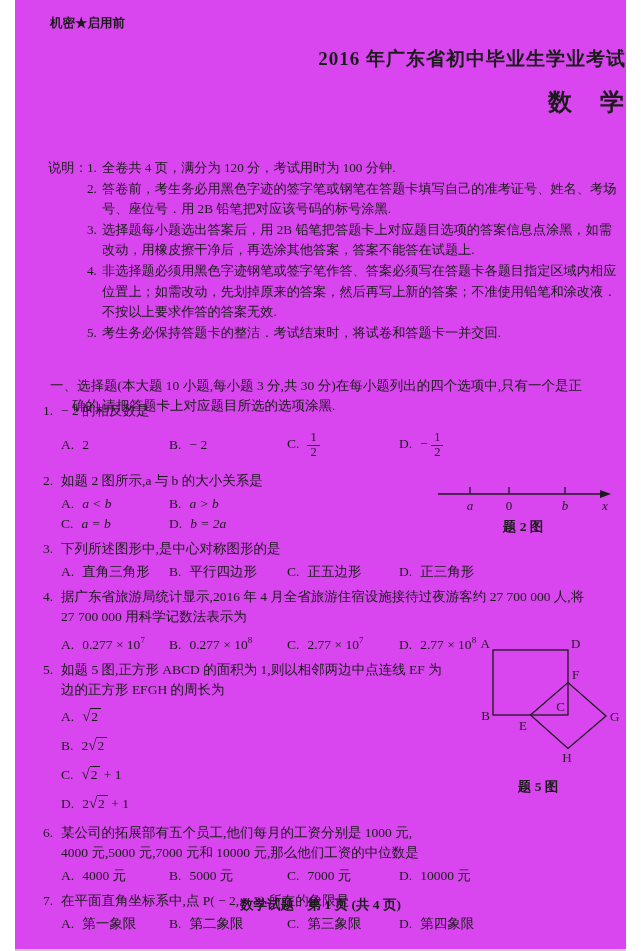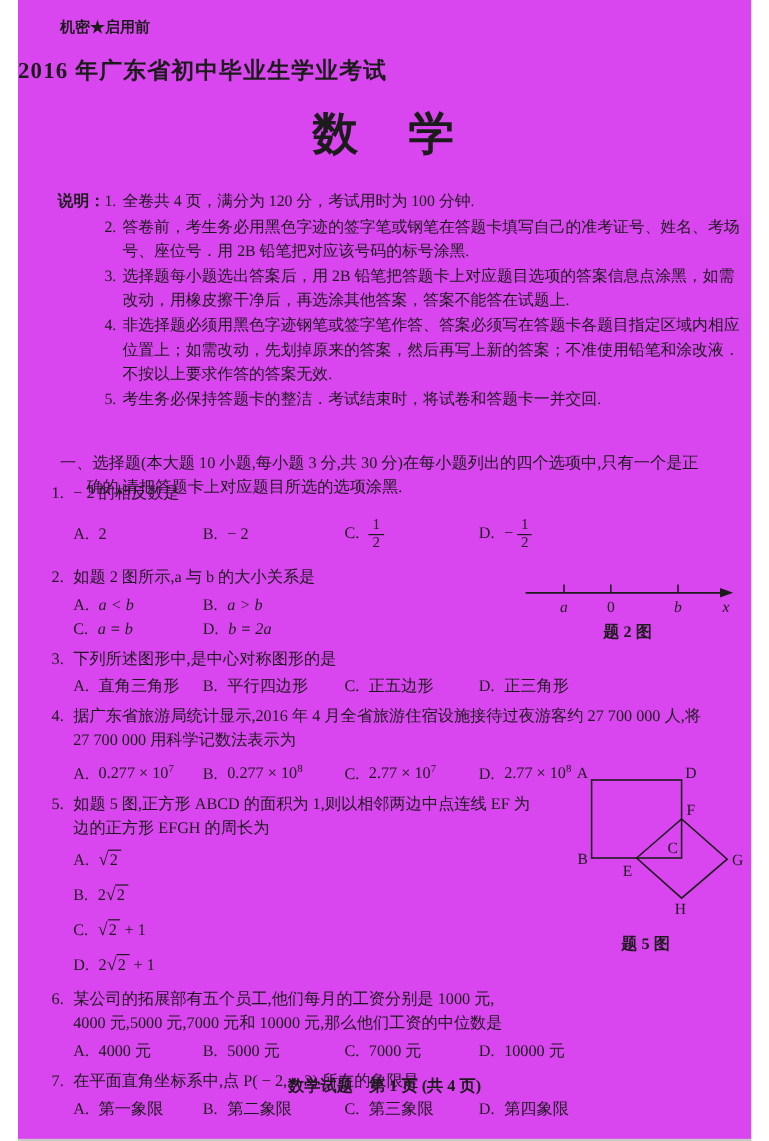--- a/index.html
+++ b/index.html
@@ -4,25 +4,25 @@
 <style>
   html,body { margin:0; padding:0; background:#ffffff; }
   .page {
     position:relative; width:611px; height:951px; margin:0 auto;
     background:#d946ef; color:#1b1b1b; box-sizing:border-box;
     font-family:"Liberation Serif","DejaVu Serif",serif;
     font-size:13.5px; overflow:hidden;
     border-bottom:2px solid #c9c9c9;
   }
   .classification { position:absolute; top:15px; left:35px; font-size:12.5px; font-weight:700; }
-  .title { position:absolute; top:46px; left:0; right:0; text-align:left; font-size:19px; font-weight:700; letter-spacing:1px; }
-  .subject { position:absolute; top:86px; left:0; right:0; text-align:center; font-size:38px; font-weight:700; letter-spacing:2px; }
+  .title { position:absolute; top:46px; left:0; right:0; text-align:right; font-size:19px; font-weight:700; letter-spacing:1px; }
+  .subject { position:absolute; top:86px; left:0; right:0; text-align:right; font-size:24px; font-weight:700; letter-spacing:2px; }
 
   .instructions { position:absolute; top:158px; left:33px; width:572px; line-height:20.6px; font-size:13.2px; }
-  .instr-label { position:absolute; left:0; top:0; font-weight:700; }
+  .instr-label { position:absolute; left:0; top:0; font-weight:400; }
   .instr-items { margin-left:39px; }
   .instr-item { position:relative; padding-left:15px; }
   .inum { position:absolute; left:0; top:0; }
 
   .section-heading { position:absolute; top:376px; left:35px; width:575px; font-weight:400; line-height:19.5px; }
   .section-heading .sh2 { display:block; padding-left:22px; }
 
   .questions { position:absolute; top:401px; left:28px; width:583px; line-height:20px; }
   .q { position:relative; padding-left:18px; }
   .qnum { position:absolute; left:0; top:0; }

